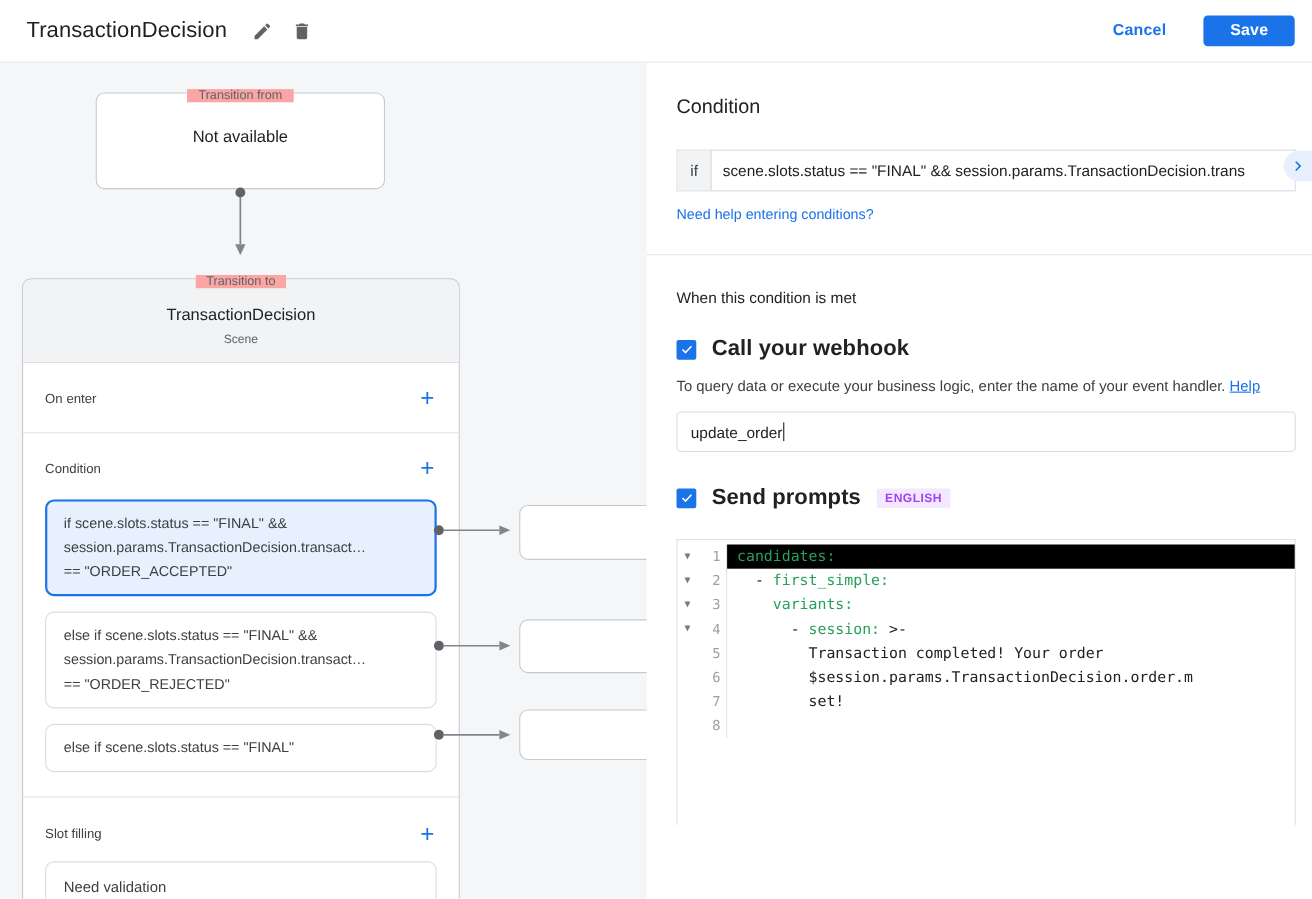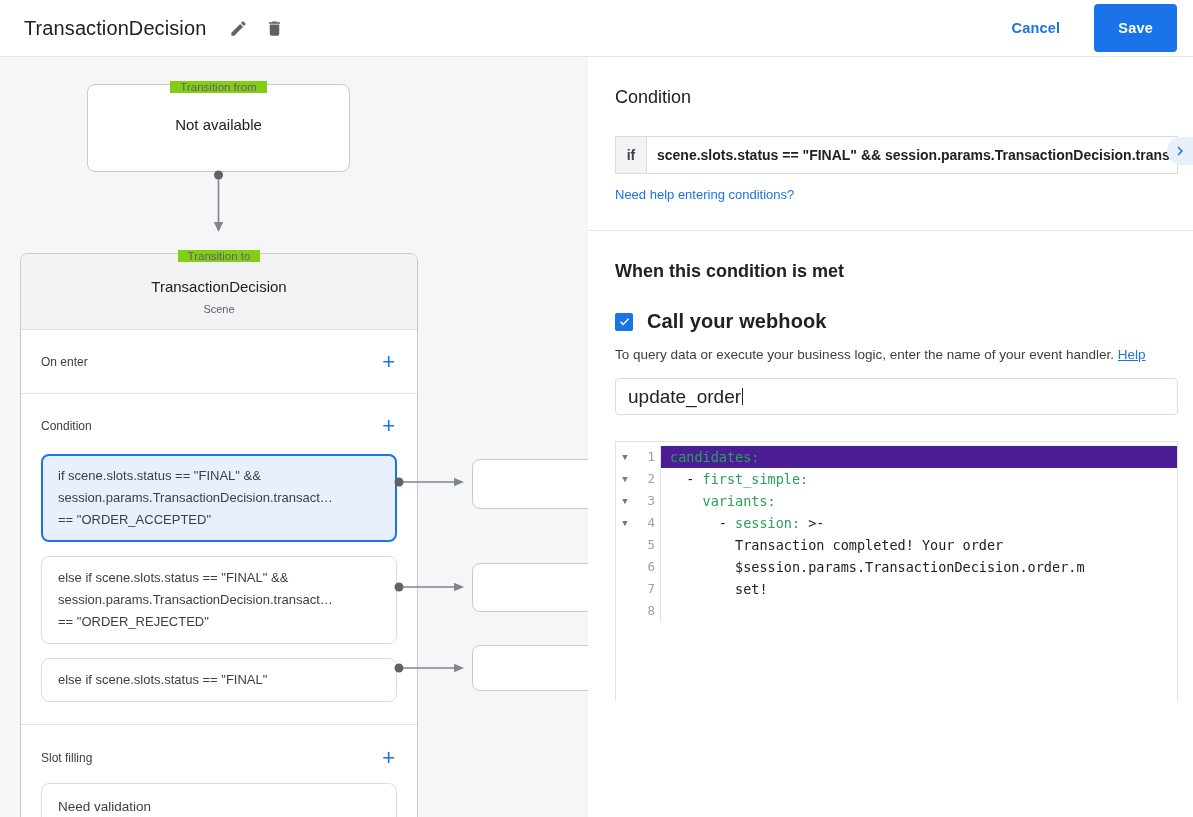--- a/index.html
+++ b/index.html
@@ -10,30 +10,30 @@
   .appbar { position:relative; height:57px; background:#fff; border-bottom:1px solid #e4e6e8;
     display:flex; align-items:center; padding:0 16px 0 24px; }
   .appbar-title { font-size:20px; color:#202124; letter-spacing:.1px; }
   .icon-btn { width:36px; height:36px; display:flex; align-items:center; justify-content:center;
     border:none; background:transparent; cursor:pointer; border-radius:50%; }
   .icon-btn svg { fill:#5f6368; }
   .appbar-spacer { flex:1; }
   .cancel-btn { color:#1a73e8; background:transparent; border:none; font-size:14.5px; font-weight:bold;
     letter-spacing:.2px; padding:8px 16px; margin-right:18px; cursor:pointer; }
   .save-btn { background:#1a73e8; color:#fff; border:none; border-radius:4px; font-size:14.5px;
-    font-weight:bold; letter-spacing:.2px; padding:0 24px; height:48px; cursor:pointer; }
+    font-weight:bold; letter-spacing:.2px; padding:0 24px; height:28px; cursor:pointer; }
 
   .main { display:flex; height:760px; }
 
   
   .diagram { position:relative; width:588px; height:760px; background:#f5f6f8; overflow:hidden; }
 
   .flow-box { position:absolute; background:#fff; border:1px solid #c7cacd; border-radius:8px; }
   .flow-label { position:absolute; top:-8px; left:0; right:0; text-align:center; pointer-events:none; }
-  .flow-label span { background:#84cc16; padding:0 10px; font-size:11.5px; color:#5f6368; }
+  .flow-label span { background:#fca5a5; padding:0 10px; font-size:11.5px; color:#5f6368; }
 
   .tfrom { left:87px; top:27px; width:263px; height:88px; display:flex; align-items:center; justify-content:center; }
   .tfrom-text { font-size:15px; color:#202124; margin-top:-8px; }
 
   .down-arrow { position:absolute; left:212px; top:113px; }
 
   
   .scene-card { left:20px; top:196px; width:398px; height:640px; }
   .scene-head { background:#f1f3f4; border-bottom:1px solid #dcdee1; border-radius:8px 8px 0 0;
     text-align:center; padding:24px 10px 14px; }
@@ -60,62 +60,62 @@
   .h-arrow { position:absolute; left:394px; }
 
   
   .panel { position:relative; width:605px; background:#fff; padding:0 15px 0 27px; overflow:hidden; }
   .panel-h1 { font-size:18px; font-weight:normal; color:#202124; margin-top:30px; }
   .collapse-pill { position:absolute; top:80px; right:0; width:26px; height:28px;
     background:#e8f0fe; border:none; border-radius:14px 0 0 14px; cursor:pointer;
     display:flex; align-items:center; justify-content:center; }
   .collapse-pill svg { fill:#1a73e8; }
 
-  .if-row { display:flex; margin-top:28px; border:1px solid #dadce0; height:38px;font-weight:bold; }
+  .if-row { display:flex; margin-top:28px; border:1px solid #dadce0; height:38px; }
   .if-tag { width:31px; background:#f1f3f4; border-right:1px solid #dadce0; display:flex;
     align-items:center; justify-content:center; font-size:14px; color:#3c4043; }
   .if-input { flex:1; display:flex; align-items:center; padding:0 10px; font-size:14px;
     color:#202124; white-space:nowrap; overflow:hidden; cursor:text; }
 
   .link { color:#1a73e8; font-size:13px; text-decoration:none; cursor:pointer; }
   .help-underline { text-decoration:underline; }
   .cond-help { display:inline-block; margin-top:13px;text-align:center; }
 
   .panel-divider { border-top:1px solid #e4e6e8; margin:27px -15px 0 -27px; }
 
-  .panel-h2 { font-size:18px; font-weight:bold; color:#202124; margin-top:30px; }
+  .panel-h2 { font-size:14px; font-weight:normal; color:#202124; margin-top:30px; }
 
   .check-row { display:flex; align-items:center; margin-top:28px; }
   .checkbox { width:18px; height:18px; background:#1a73e8; border-radius:2px; display:flex;
     align-items:center; justify-content:center; cursor:pointer; flex:none; }
   .checkbox svg { fill:none; stroke:#fff; stroke-width:2.6; }
   .check-label { font-size:20px; font-weight:bold; color:#202124; margin-left:14px; letter-spacing:.1px; }
   .badge { margin-left:14px; background:#f3e8fd; color:#a142f4; font-size:11px; font-weight:bold;
     letter-spacing:.4px; padding:3px 8px; border-radius:2px; }
 
   .desc { font-size:13.5px; color:#3c4043; margin-top:12px; line-height:20px; max-width:560px; }
 
   .text-input { margin-top:13px; border:1px solid #dadce0; border-radius:4px; height:37px;
-    display:flex; align-items:center; padding:0 12px; font-size:19px; color:#202124; cursor:text; }
+    display:flex; align-items:center; padding:0 12px; font-size:14px; color:#202124; cursor:text; }
   .caret { display:inline-block; width:1px; height:17px; background:#202124; margin-left:1px; }
 
   .tabs { display:flex; margin-top:16px; }
   .tab { width:118px; height:34px; display:flex; align-items:center; justify-content:center;
     font-size:13.5px; font-weight:bold; letter-spacing:.3px; color:#5f6368; cursor:pointer; background:transparent; border:none; }
   .tab.active { background:#e8f0fe; color:#1a73e8; }
 
   
   .editor { margin-top:10px; border:1px solid #e0e2e4; border-bottom:none; height:260px;
     font-family:"DejaVu Sans Mono","Liberation Mono",monospace; font-size:13.5px; background:#fff; padding-top:4px; }
   .ed-row { display:flex; height:22px; line-height:22px; }
   .ed-fold { width:18px; text-align:center; font-size:9px; color:#757a80; flex:none; cursor:pointer; }
   .ed-num { width:27px; text-align:right; padding-right:5px; color:#9aa0a6; flex:none;
     border-right:1px solid #e0e2e4; font-size:12.5px; }
   .ed-code { flex:1; padding-left:9px; white-space:pre; overflow:hidden; }
-  .ed-code.active { background:#4c1d95; }
+  .ed-code.active { background:#000000; }
   .seg-key { color:#28a05a; }
   .seg-plain { color:#202124; }
 </style>
 </head>
 <body>
 
 <header class="appbar">
   <span class="appbar-title">TransactionDecision</span>
   <button class="icon-btn" style="margin-left:14px;">
     <svg width="19" height="19" viewBox="0 0 24 24">
@@ -252,20 +252,29 @@
     </div>
     <div class="desc">
       <span>To query data or execute your business logic, enter the name of your event handler.</span>
       <a class="link help-underline" style="font-size:13.5px;">Help</a>
     </div>
     <div class="text-input">
       <span>update_order</span>
       <span class="caret"></span>
     </div>
 
+    <div class="check-row" style="margin-top:30px;">
+      <span class="checkbox">
+        <svg width="13" height="13" viewBox="0 0 24 24">
+            <polyline points="4.5,12.5 9.5,17.5 19.5,7"></polyline>
+          </svg>
+      </span>
+      <span class="check-label">Send prompts</span>
+      <span class="badge">ENGLISH</span>
+    </div>
 
     <div class="tabs">
     </div>
 
     <div class="editor">
       <div>
           <div class="ed-row">
             <span class="ed-fold">▼</span>
             <span class="ed-num">1</span>
             <span class="ed-code active"><span class="seg-key">candidates:</span></span>

